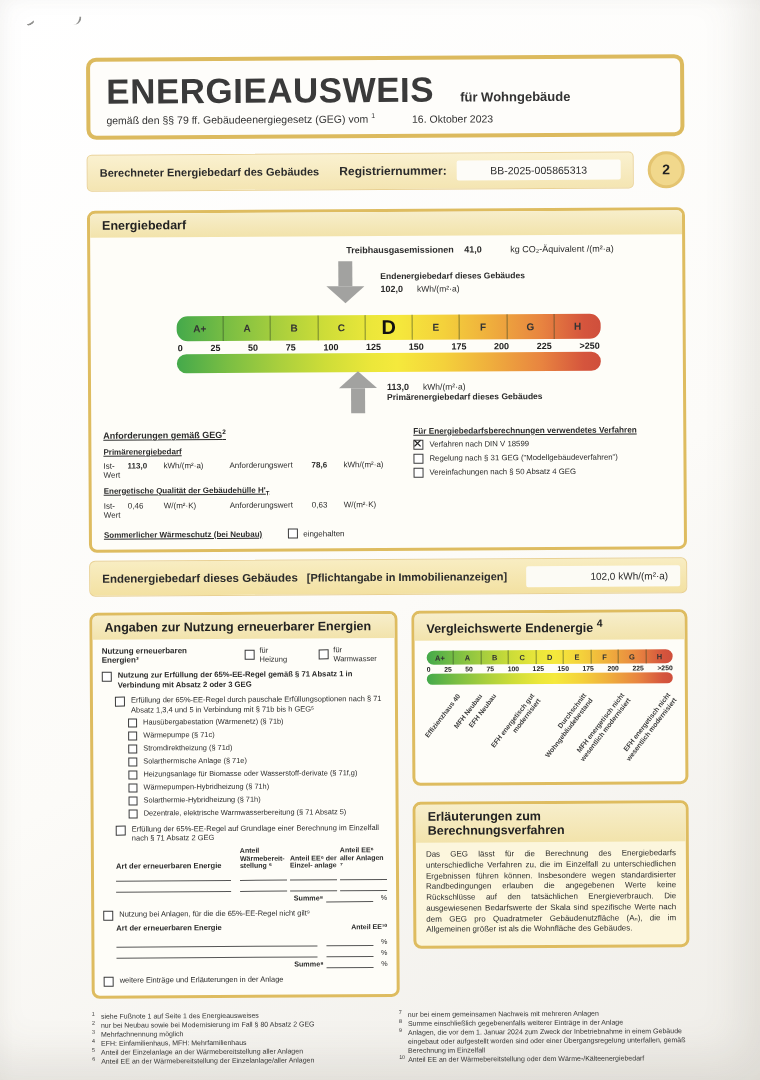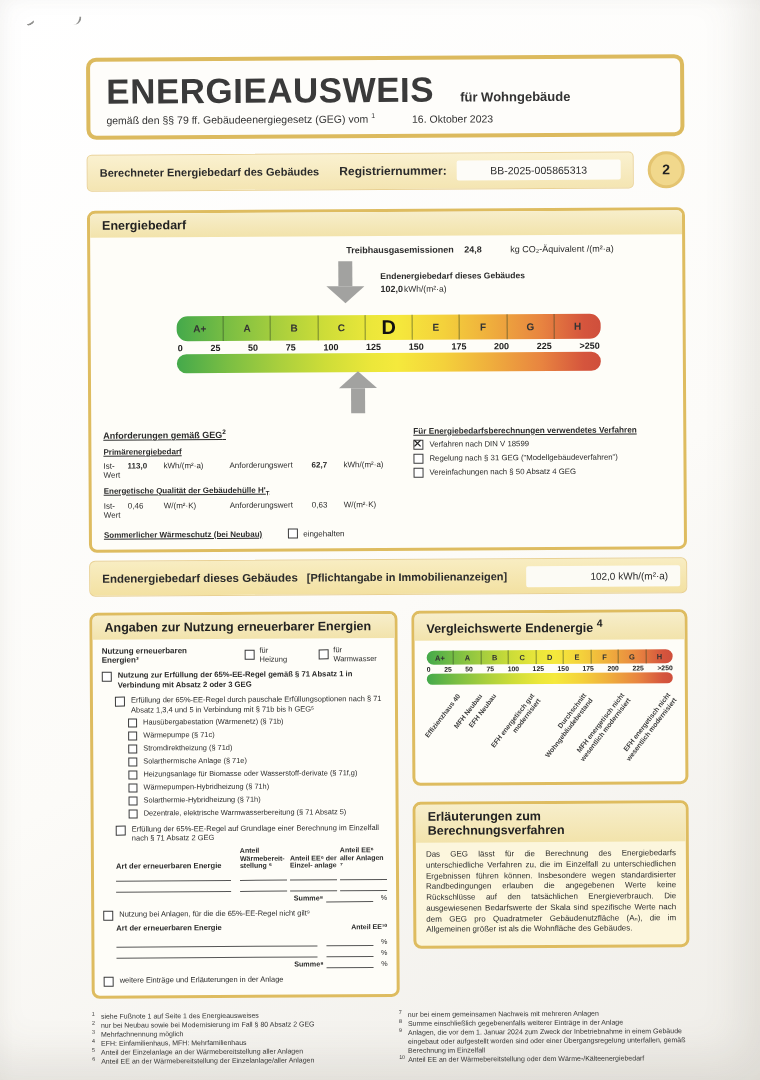--- a/index.html
+++ b/index.html
@@ -42,21 +42,21 @@
   .arrow .stem{width:14px;height:25px;background:#a2a2a0;margin:0 auto;}
   .arrow .head{width:0;height:0;border-left:19px solid transparent;border-right:19px solid transparent;}
   .arrow.down{left:236px;top:4px;}
   .arrow.down .head{border-top:17px solid #a2a2a0;}
   .arrow.up{left:248px;top:114px;}
   .arrow.up .head{border-bottom:17px solid #a2a2a0;}
   .end-texts{position:absolute;left:290px;top:14px;}
   .prim-texts{position:absolute;left:296px;top:122px;}
   .t1{font-weight:700;font-size:8.5px;}
   .t2{font-size:8.5px;margin-top:3px;}
-  .t2 b{font-size:9px;margin-right:1px;}
+  .t2 b{font-size:9px;margin-right:14px;}
   .scale{position:absolute;}
   .main-scale{left:86px;top:58px;width:424px;}
   .strip{background:linear-gradient(to right,#44a94b 0%,#7abe43 12%,#a9cf3d 24%,#cedd38 35%,#ece73a 46%,#f5e93c 52%,#f4d13b 63%,#efae3d 74%,#e88440 86%,#d5553d 96%,#cf4f3c 100%);}
   .letters{display:flex;height:25px;border-radius:11px;}
   .letters .cell{flex:1;display:flex;align-items:center;justify-content:center;border-right:1px solid rgba(45,65,35,.55);font-size:10px;font-weight:700;color:#333;}
   .letters .cell:last-child{border-right:none;}
   .letters .cell.cur{font-size:20px;font-weight:800;color:#111;}
   .nums{display:flex;justify-content:space-between;font-size:9px;font-weight:700;color:#222;padding:2px 1px 1px;}
   .bar2{height:19px;border-radius:10px;}
 
@@ -182,21 +182,21 @@
         <span class="reg-value">BB-2025-005865313</span>
       </div>
       <div class="page-badge">2</div>
     </div>
 
     <div class="gold-box">
       <div class="box-head">Energiebedarf</div>
 
       <div class="ghg-row">
         <span class="ghg-label">Treibhausgasemissionen</span>
-        <span class="ghg-value">24,8</span>
+        <span class="ghg-value">41,0</span>
         <span class="ghg-unit">kg CO₂-Äquivalent /(m²·a)</span>
       </div>
 
       <div class="scale-area">
         <div class="arrow down">
             <div class="stem"></div>
             <div class="head"></div>
           </div>
         <div class="end-texts">
           <div class="t1">Endenergiebedarf dieses Gebäudes</div>
@@ -242,36 +242,40 @@
             <span>125</span>
             <span>150</span>
             <span>175</span>
             <span>200</span>
             <span>225</span>
             <span>&gt;250</span>
           </div>
           <div class="strip bar2"></div>
         </div>
 
+        <div class="prim-texts">
+          <div class="t2"><b>113,0</b><span>kWh/(m²·a)</span></div>
+          <div class="t1">Primärenergiebedarf dieses Gebäudes</div>
+        </div>
         <div class="arrow up">
             <div class="head"></div>
             <div class="stem"></div>
           </div>
       </div>
 
       <div class="req-cols">
         <div class="req-left">
           <div class="req-h"><span>Anforderungen gemäß GEG</span><sup>2</sup></div>
           <div class="req-sub">Primärenergiebedarf</div>
           <div class="req-row">
             <span class="rl">Ist-Wert</span>
             <span class="rv vb">113,0</span>
             <span class="ru">kWh/(m²·a)</span>
             <span class="ql">Anforderungswert</span>
-            <span class="qv vb">62,7</span>
+            <span class="qv vb">78,6</span>
             <span class="qu">kWh/(m²·a)</span>
           </div>
           <div class="req-sub"><span>Energetische Qualität der Gebäudehülle H'</span><sub>T</sub></div>
           <div class="req-row">
             <span class="rl">Ist-Wert</span>
             <span class="rv">0,46</span>
             <span class="ru">W/(m²·K)</span>
             <span class="ql">Anforderungswert</span>
             <span class="qv">0,63</span>
             <span class="qu">W/(m²·K)</span>

